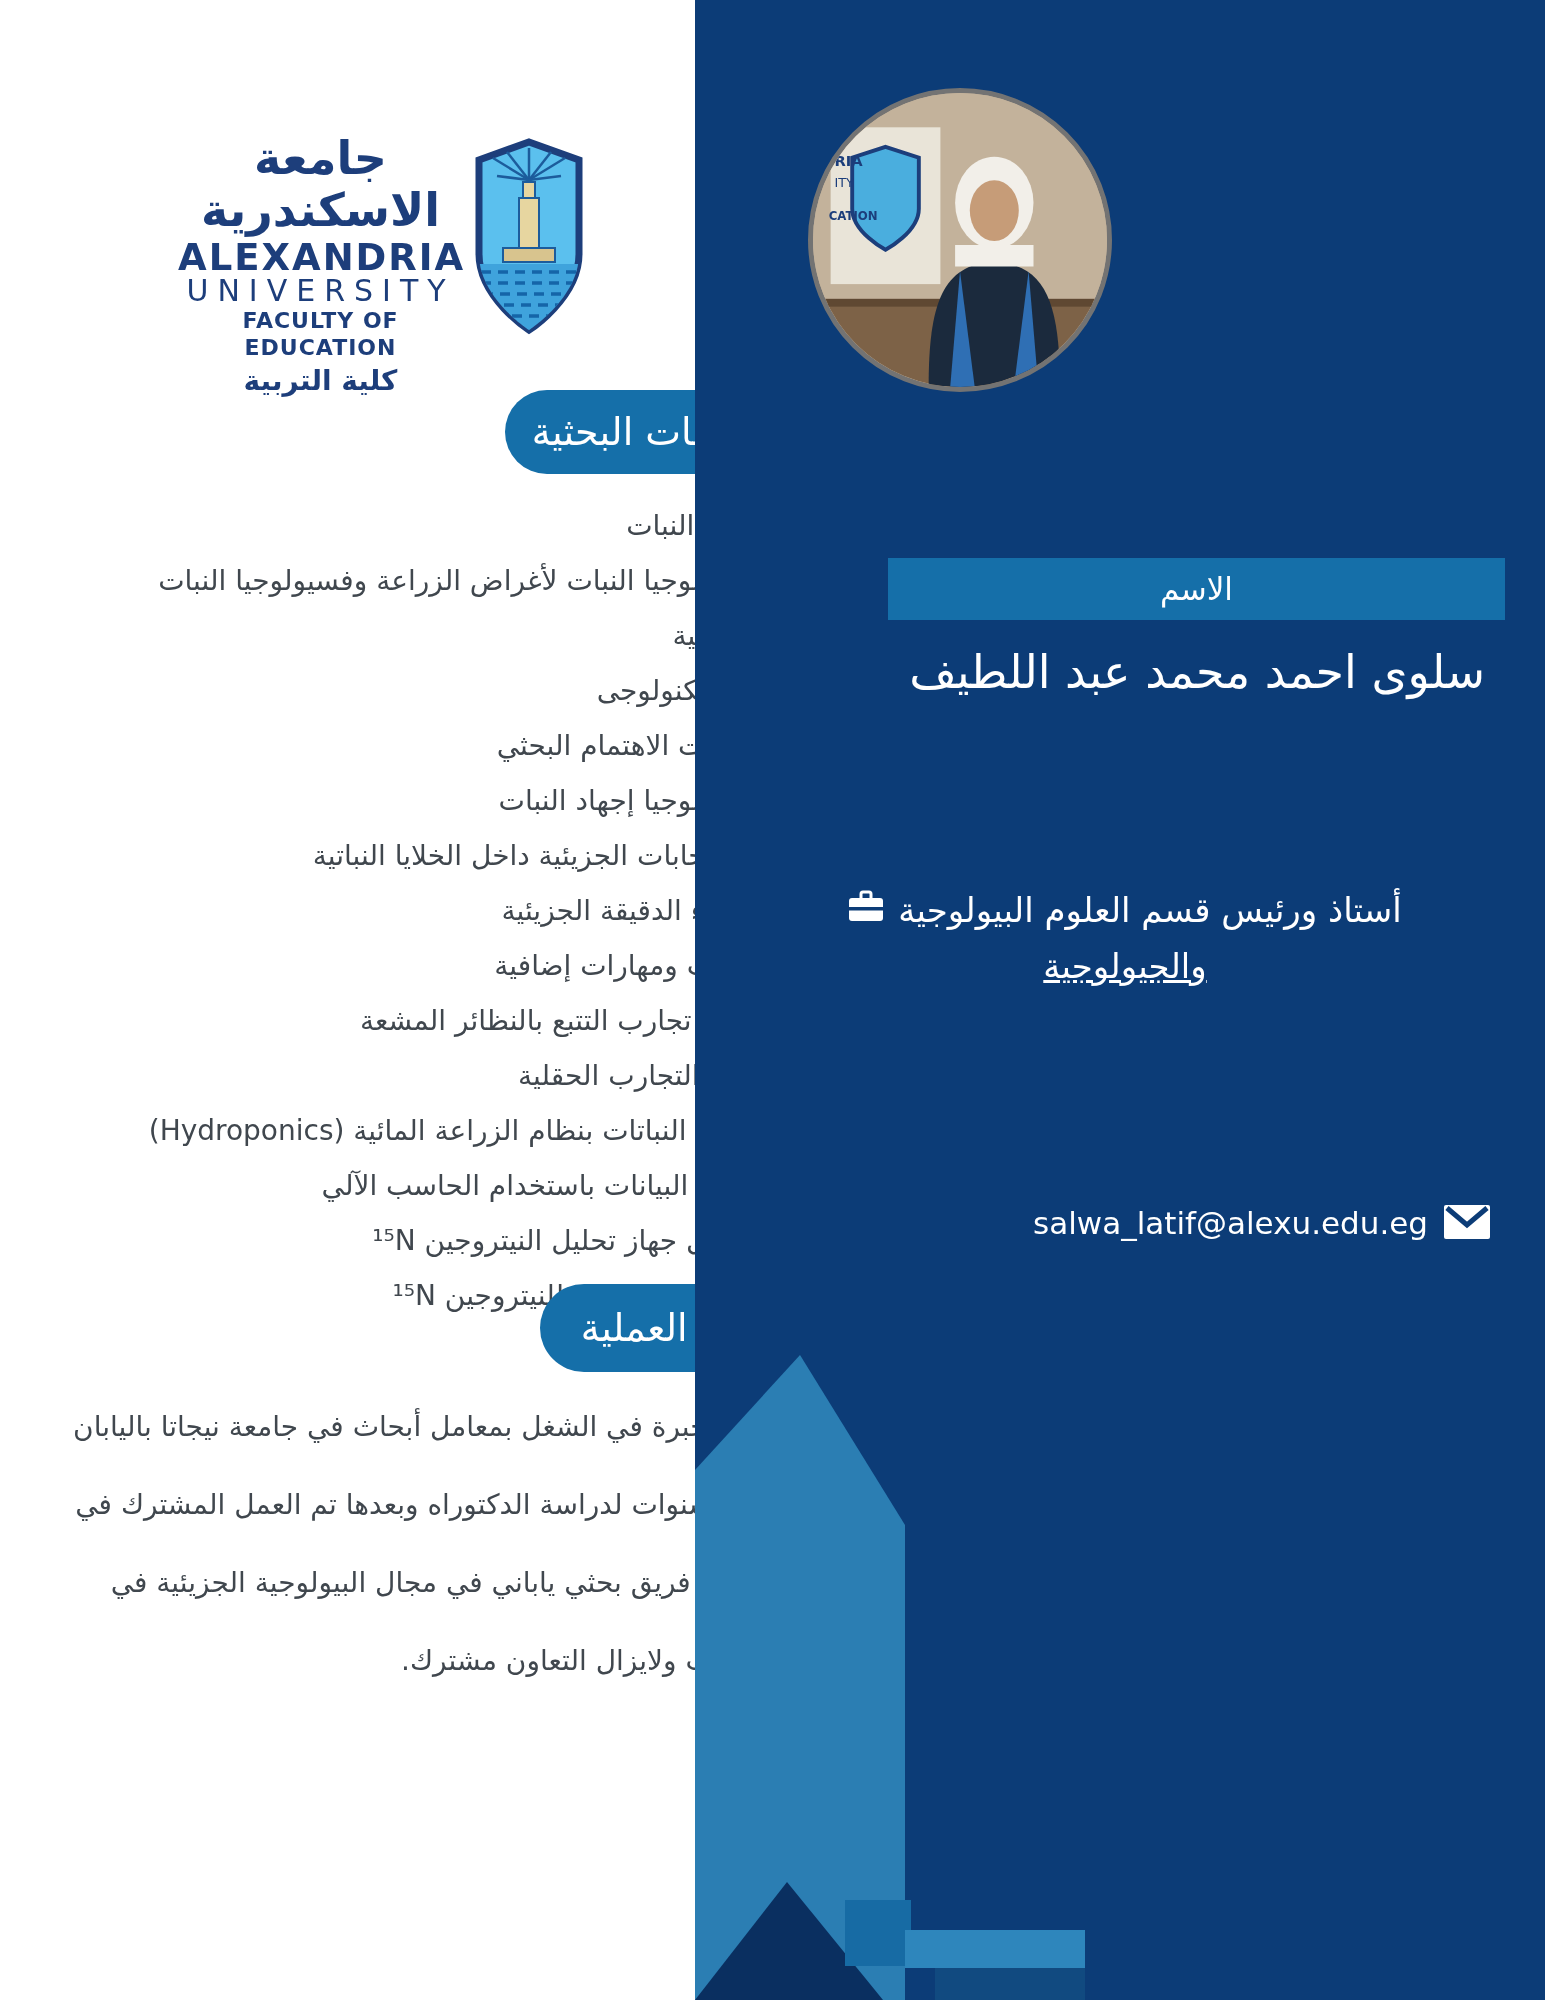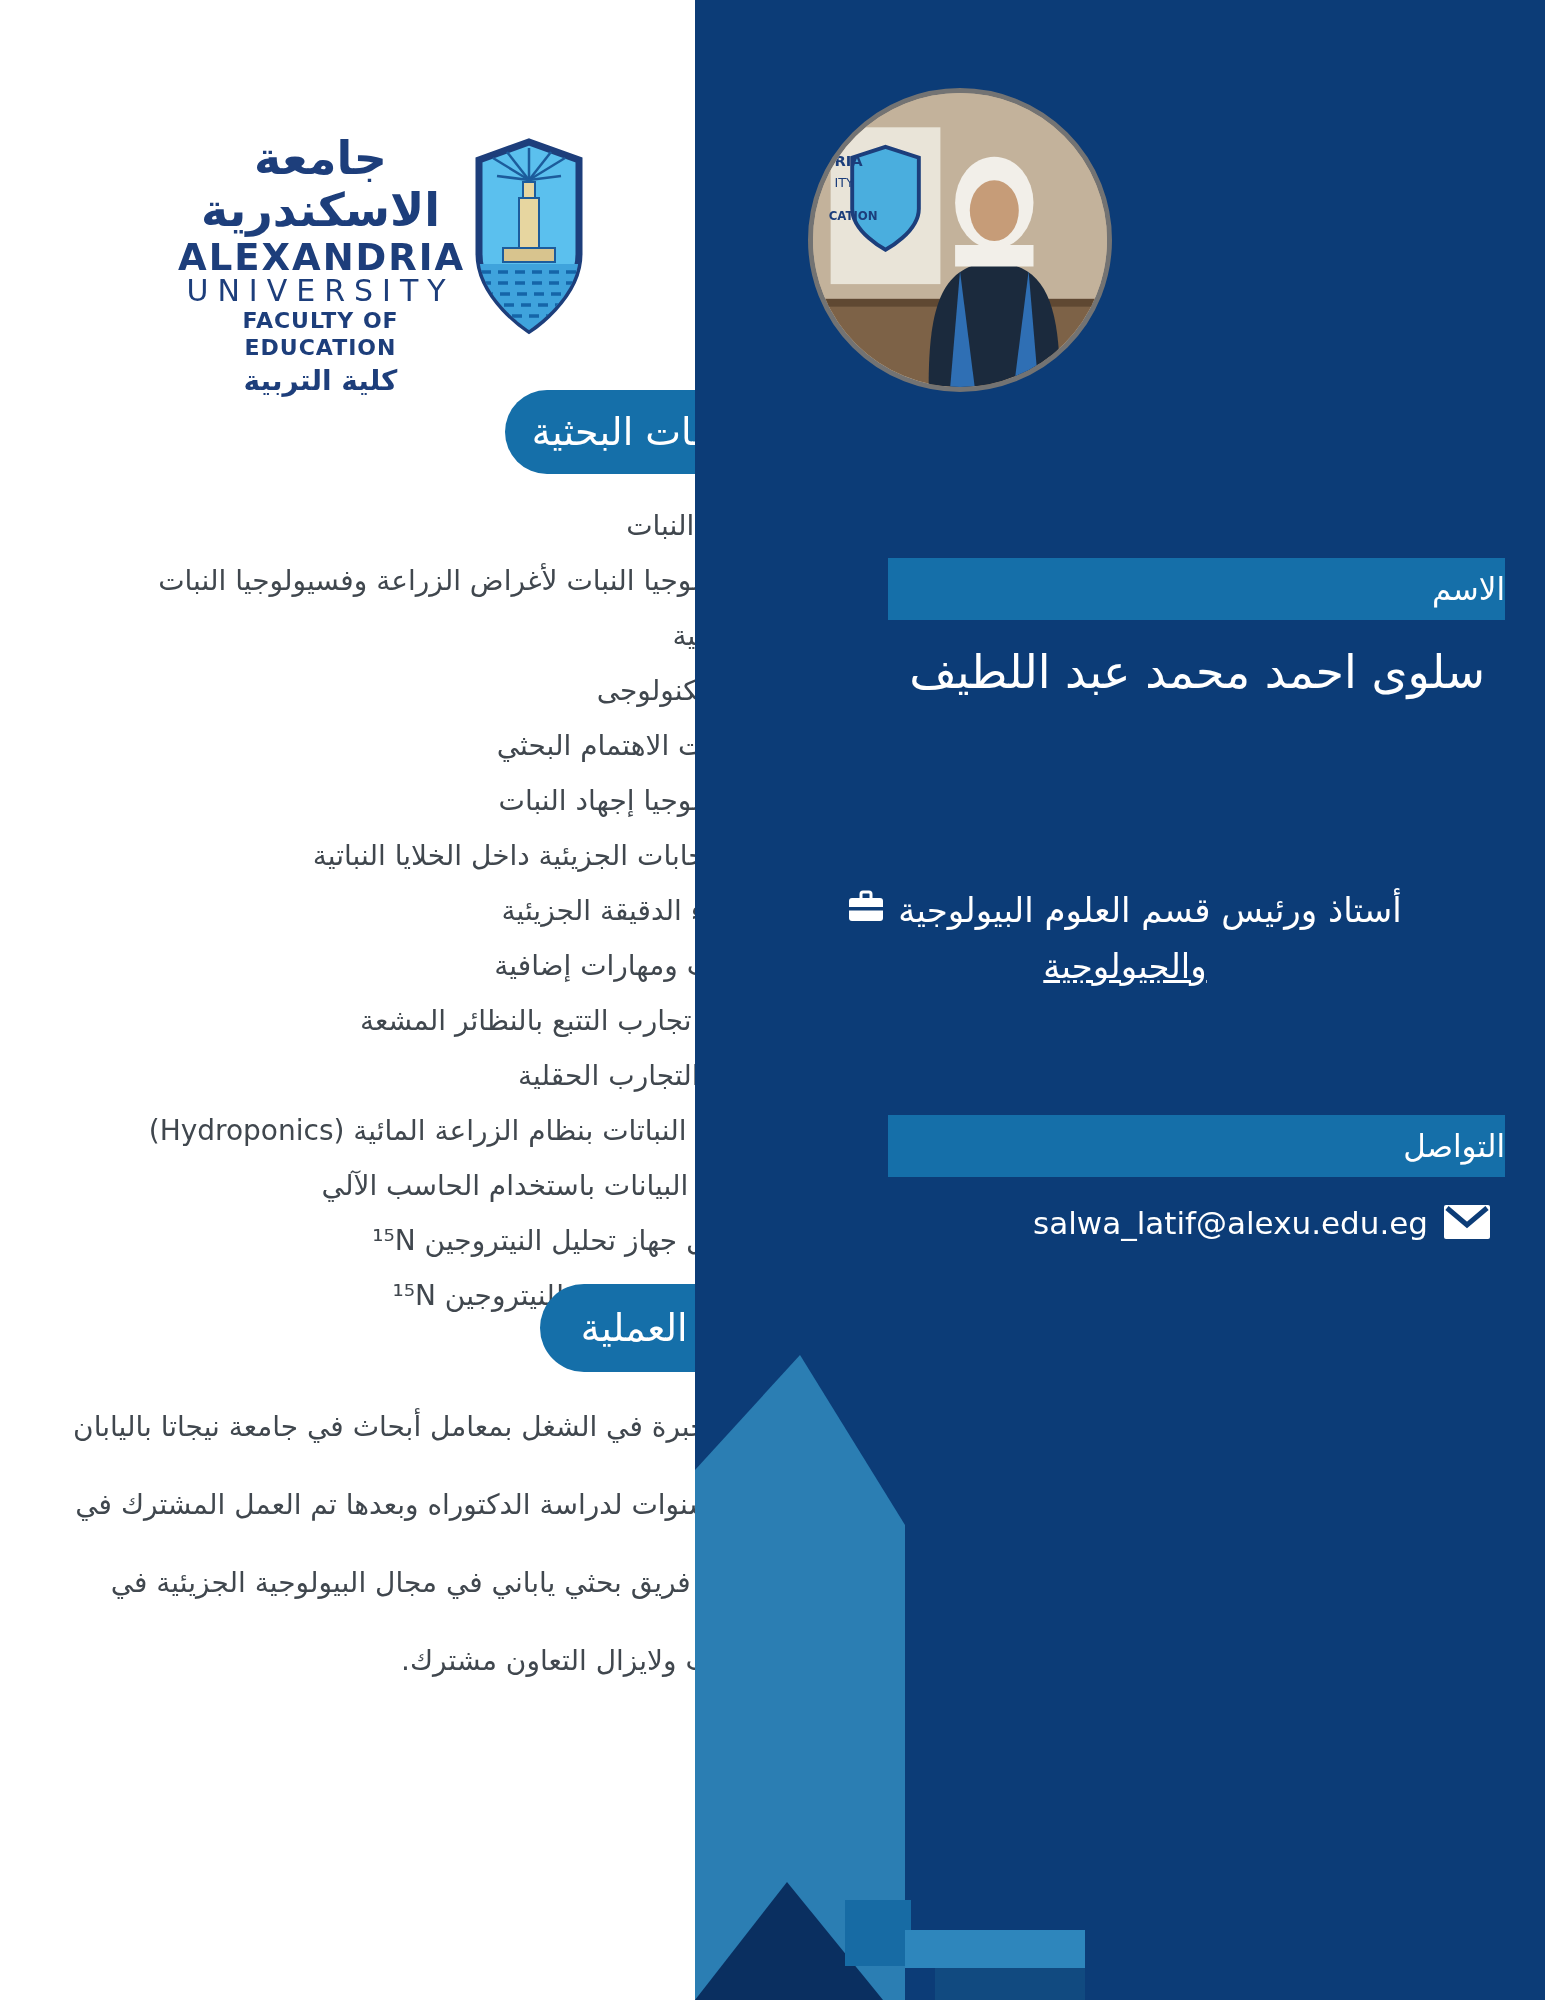--- a/index.html
+++ b/index.html
@@ -35,21 +35,21 @@
   .exp-list{position:absolute;top:1388px;right:700px;width:785px;direction:rtl;
         list-style:none;margin:0;padding:0;color:#40474e;}
   .exp-list li{position:relative;font-size:28px;line-height:78px;padding-right:38px;text-align:right;}
   .exp-list li::before{content:'●';position:absolute;right:4px;top:0;font-size:17px;color:#40474e;}
 
   
   .sidebar{position:absolute;left:695px;top:0;width:850px;height:2000px;background:#0c3c77;}
   .photo{position:absolute;left:113px;top:88px;width:294px;height:294px;border:5px solid #737373;
          border-radius:50%;overflow:hidden;background:#c3b29b;}
   .bar{position:absolute;left:193px;width:617px;height:62px;background:#156fa9;color:#ffffff;
-       font-size:31px;line-height:62px;text-align:right;box-sizing:border-box;direction:rtl;}
+       font-size:31px;line-height:62px;text-align:center;box-sizing:border-box;direction:rtl;}
   .bar.name{top:558px;}
   .bar.job{top:790px;}
   .bar.contact{top:1115px;}
   .name-value{position:absolute;top:645px;right:60px;color:#ffffff;font-size:46px;direction:rtl;white-space:nowrap;}
   .job-block{position:absolute;top:882px;left:150px;width:560px;color:#ffffff;font-size:34px;line-height:56px;text-align:center;text-decoration:underline;}
   .job-line1{display:inline-flex;align-items:center;gap:14px;direction:ltr;}
   .job-line1 .txt{direction:rtl;}
   .email-row{position:absolute;top:1205px;right:55px;display:flex;align-items:flex-start;gap:16px;direction:ltr;
              color:#ffffff;font-size:31px;cursor:pointer;}
   .decor{position:absolute;left:0;top:1340px;}
@@ -167,23 +167,20 @@
             <path d="M13 8 V4 a2 2 0 0 1 2-2 h6 a2 2 0 0 1 2 2 V8" fill="none" stroke="#ffffff" stroke-width="3"></path>
             <rect x="1" y="8" width="34" height="23" rx="3" fill="#ffffff"></rect>
             <rect x="1" y="17" width="34" height="3.5" fill="#0c3c77"></rect>
           </svg>
         </span>
         <span class="txt">أستاذ ورئيس قسم العلوم البيولوجية</span>
       </span>
       <div>والجيولوجية</div>
     </div>
 
-    <div class="bar contact">
-      <span>التواصل</span>
-    </div>
     <div class="email-row">
       <span>salwa_latif@alexu.edu.eg</span>
       <span>
         <svg width="46" height="34" viewBox="0 0 46 34">
           <rect x="0" y="0" width="46" height="34" rx="2" fill="#ffffff"></rect>
           <path d="M3 3 L23 20 L43 3" fill="none" stroke="#0c3c77" stroke-width="5"></path>
         </svg>
       </span>
     </div>
 

